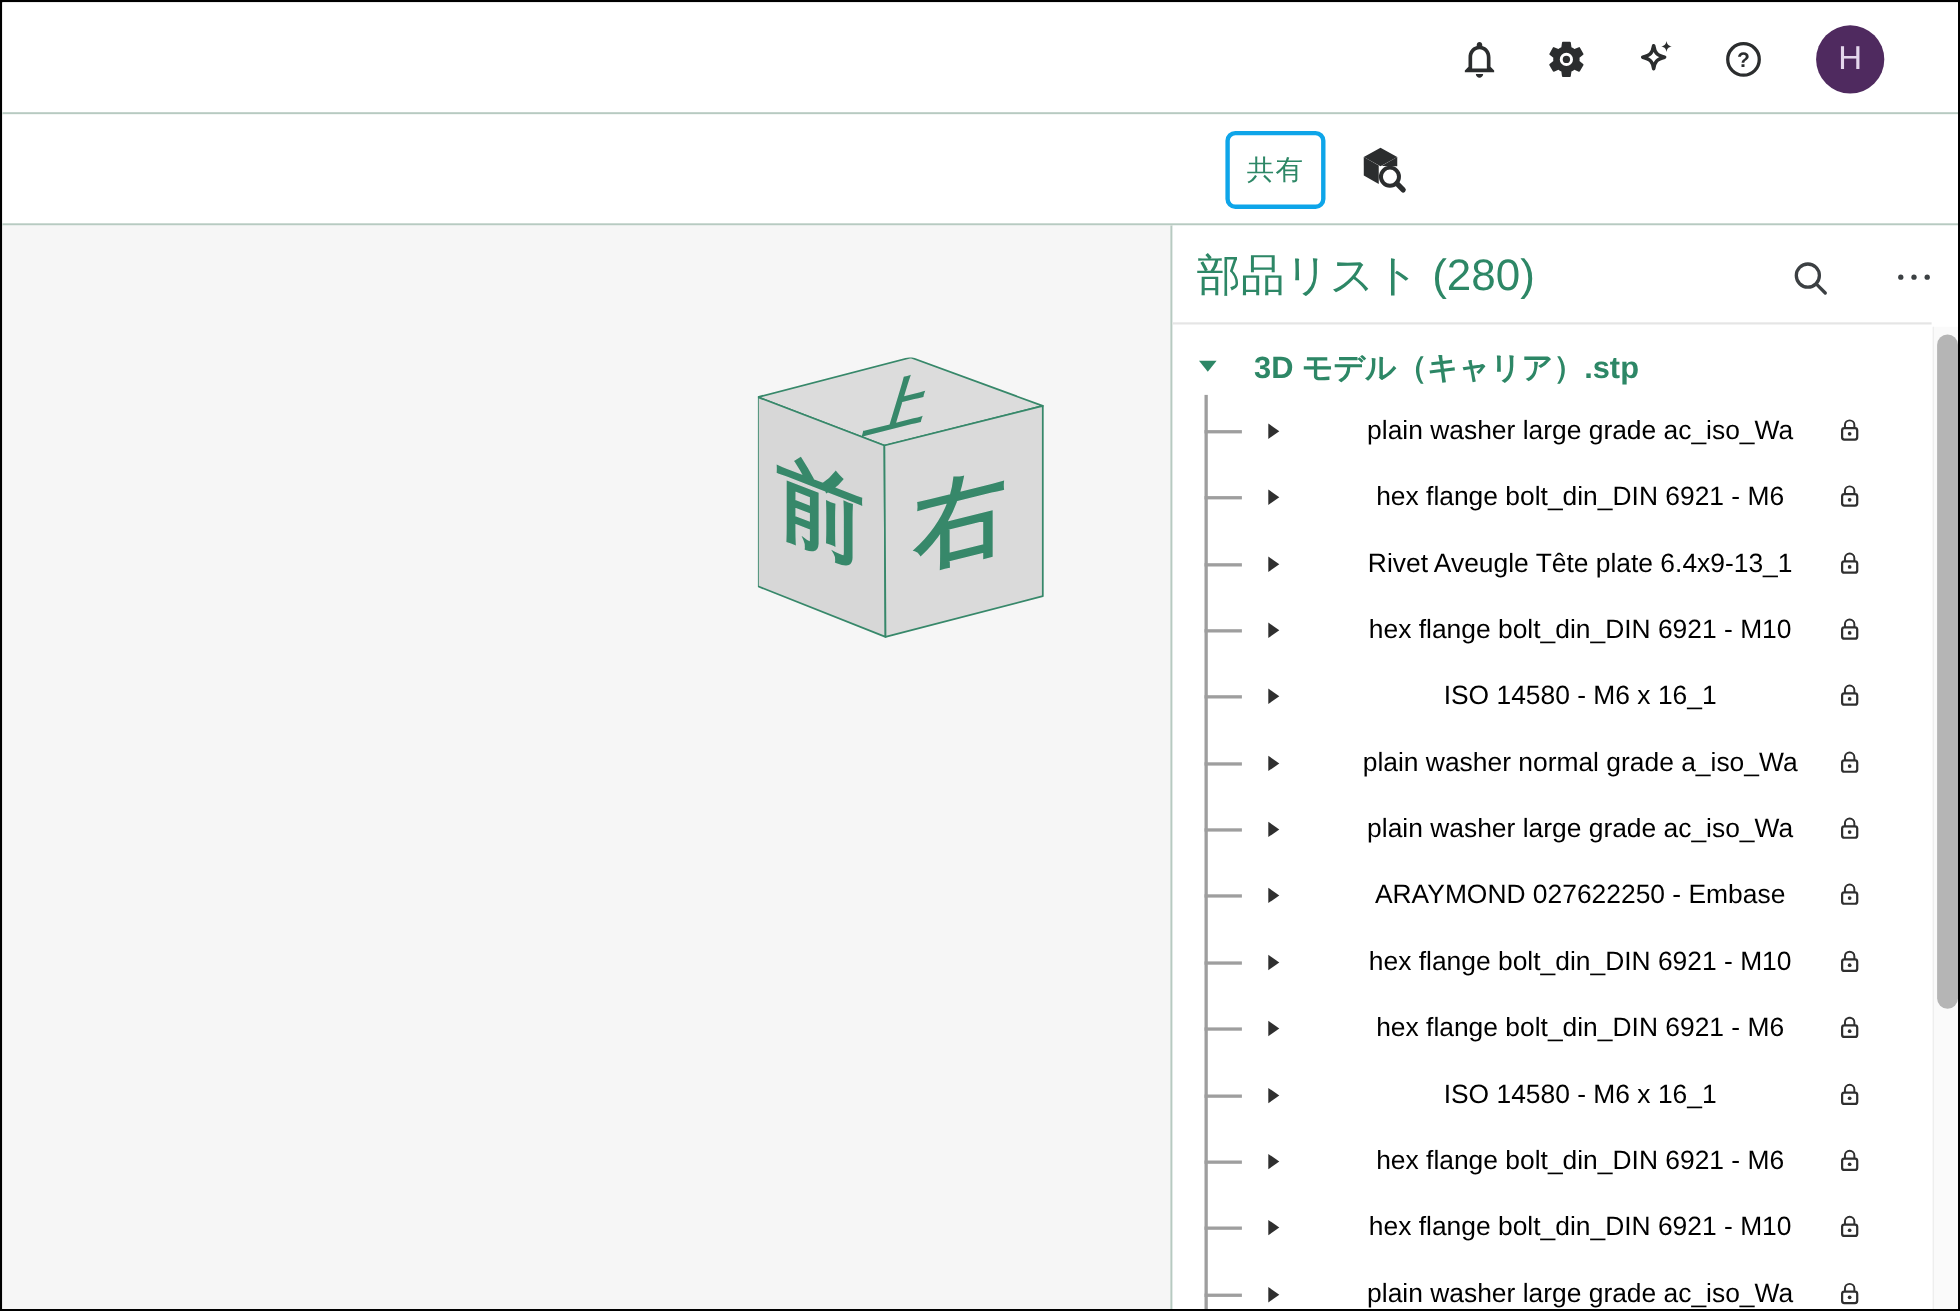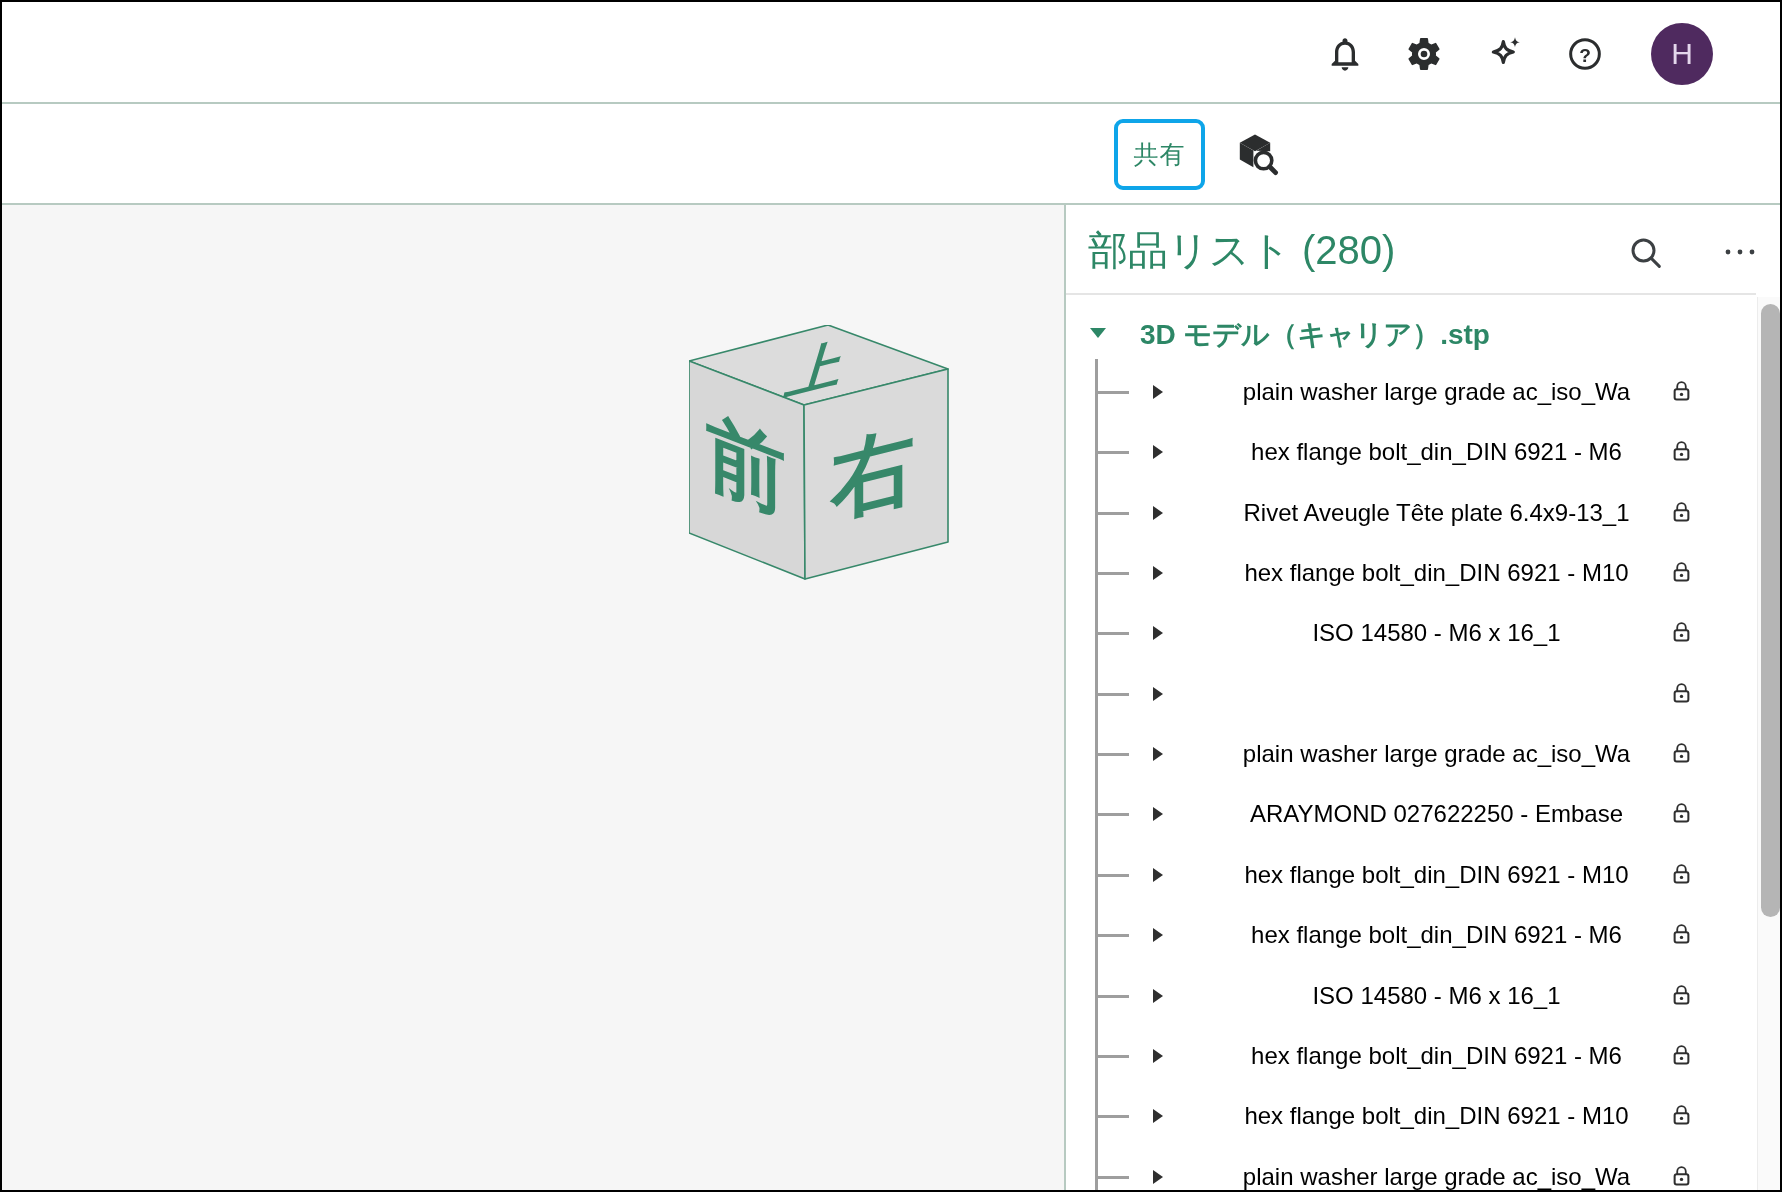--- a/index.html
+++ b/index.html
@@ -225,20 +225,21 @@
     <span class="tree-label">ISO 14580 - M6 x 16_1</span>
     <svg class="tree-lock" width="27" height="27" viewBox="0 0 24 24">
       <path d="M8.2 10 V7.5 a3.8 3.8 0 0 1 7.6 0 V10" fill="none" stroke="#2f2f2f" stroke-width="1.6"></path>
       <rect x="5.9" y="10" width="12.2" height="9.2" rx="1.8" fill="none" stroke="#2f2f2f" stroke-width="1.8"></rect>
       <circle cx="12" cy="14.6" r="1.5" fill="#2f2f2f"></circle>
     </svg>
   </div>
         <div class="tree-row" style="top: 458.75px;">
     <span class="tree-tick"></span>
     <span class="tree-caret"></span>
+    <span class="tree-label">plain washer normal grade a_iso_Wa</span>
     <svg class="tree-lock" width="27" height="27" viewBox="0 0 24 24">
       <path d="M8.2 10 V7.5 a3.8 3.8 0 0 1 7.6 0 V10" fill="none" stroke="#2f2f2f" stroke-width="1.6"></path>
       <rect x="5.9" y="10" width="12.2" height="9.2" rx="1.8" fill="none" stroke="#2f2f2f" stroke-width="1.8"></rect>
       <circle cx="12" cy="14.6" r="1.5" fill="#2f2f2f"></circle>
     </svg>
   </div>
         <div class="tree-row" style="top: 519.1px;">
     <span class="tree-tick"></span>
     <span class="tree-caret"></span>
     <span class="tree-label">plain washer large grade ac_iso_Wa</span>

